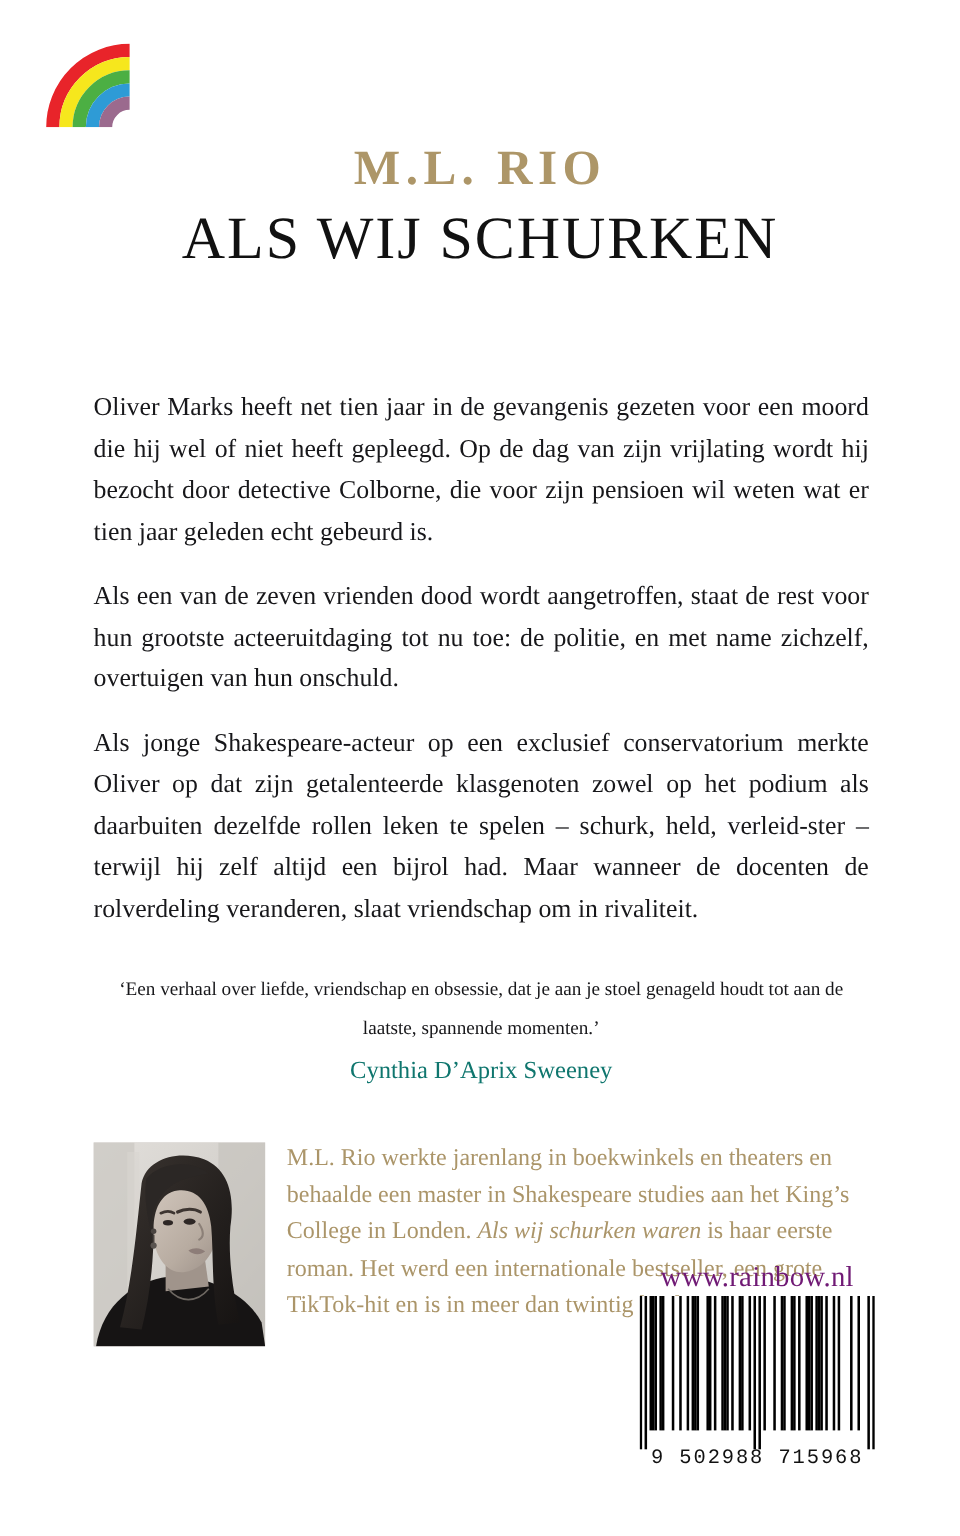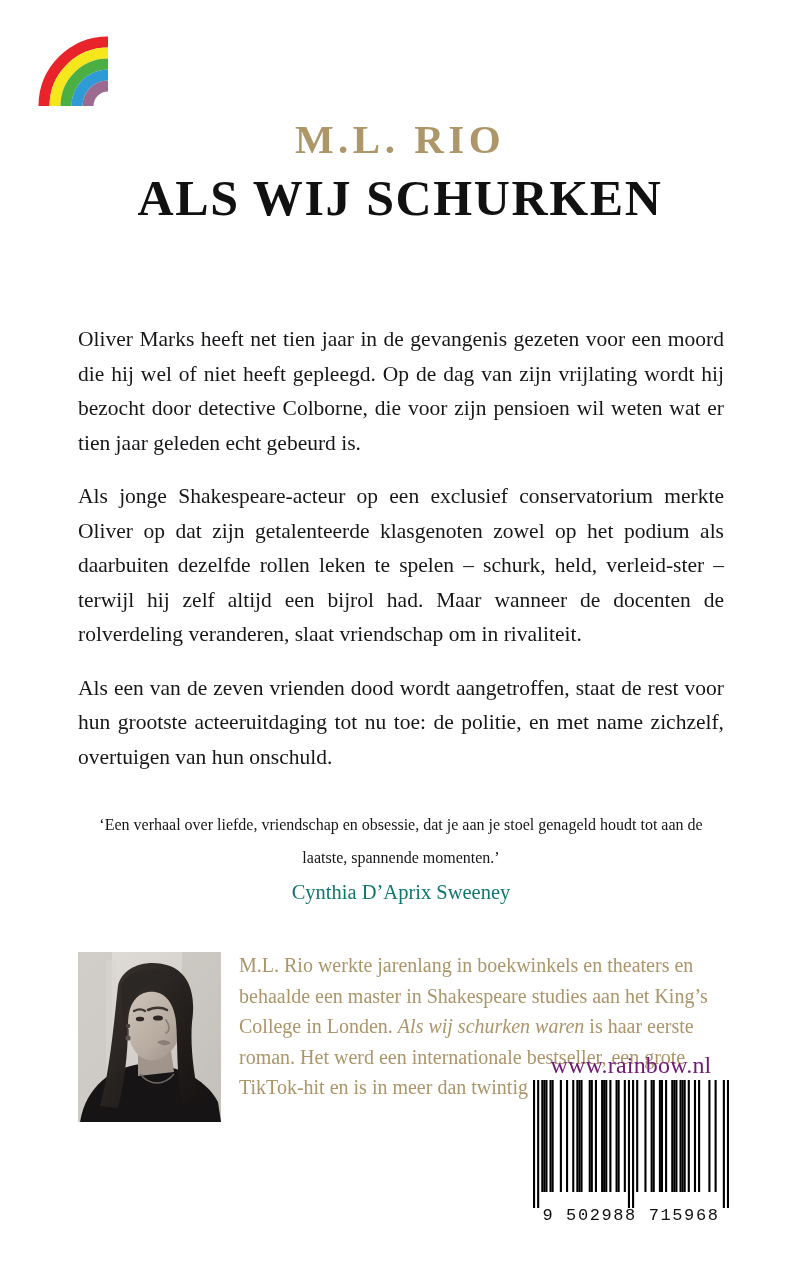--- a/index.html
+++ b/index.html
@@ -41,21 +41,21 @@
     line-height: 1.05;
     font-weight: 700;
     white-space: nowrap;
   }
   #book-title {
     margin-top: 9px;
     font-size: 50px;
     letter-spacing: 1.6px;
     color: #111111;
     line-height: 1.13;
-    font-weight: 700;
+    font-weight: 400;
   }
 
   
   #blurb-body {
     position: absolute;
     left: 78px;
     top: 322px;
     width: 646px;
   }
   .blurb-paragraph {
@@ -155,22 +155,22 @@
 
 <div id="title-block">
   <div id="author-name">M.L. RIO</div>
   <div id="book-title">
     <div>ALS WIJ SCHURKEN</div>
   </div>
 </div>
 
 <div id="blurb-body">
   <p class="blurb-paragraph">Oliver Marks heeft net tien jaar in de gevangenis gezeten voor een moord die hij wel of niet heeft gepleegd. Op de dag van zijn vrijlating wordt hij bezocht door detective Colborne, die voor zijn pensioen wil weten wat er tien jaar geleden echt gebeurd is.</p>
+  <p class="blurb-paragraph">Als een van de zeven vrienden dood wordt aangetroffen, staat de rest voor hun grootste acteeruitdaging tot nu toe: de politie, en met name zichzelf, overtuigen van hun onschuld.</p>
   <p class="blurb-paragraph">Als jonge Shakespeare-acteur op een exclusief conservatorium merkte Oliver op dat zijn getalenteerde klasgenoten zowel op het podium als daarbuiten dezelfde rollen leken te spelen – schurk, held, verleid-ster – terwijl hij zelf altijd een bijrol had. Maar wanneer de docenten de rolverdeling veranderen, slaat vriendschap om in rivaliteit.</p>
-  <p class="blurb-paragraph">Als een van de zeven vrienden dood wordt aangetroffen, staat de rest voor hun grootste acteeruitdaging tot nu toe: de politie, en met name zichzelf, overtuigen van hun onschuld.</p>
 </div>
 
 <div id="review-block">
   <p id="review-quote">‘Een verhaal over liefde, vriendschap en obsessie, dat je aan je stoel genageld houdt tot aan de laatste, spannende momenten.’</p>
   <div id="review-source">Cynthia D’Aprix Sweeney</div>
 </div>
 
 <div id="author-section">
   <div id="author-photo">
     <svg viewBox="0 0 143 170" xmlns="http://www.w3.org/2000/svg">

